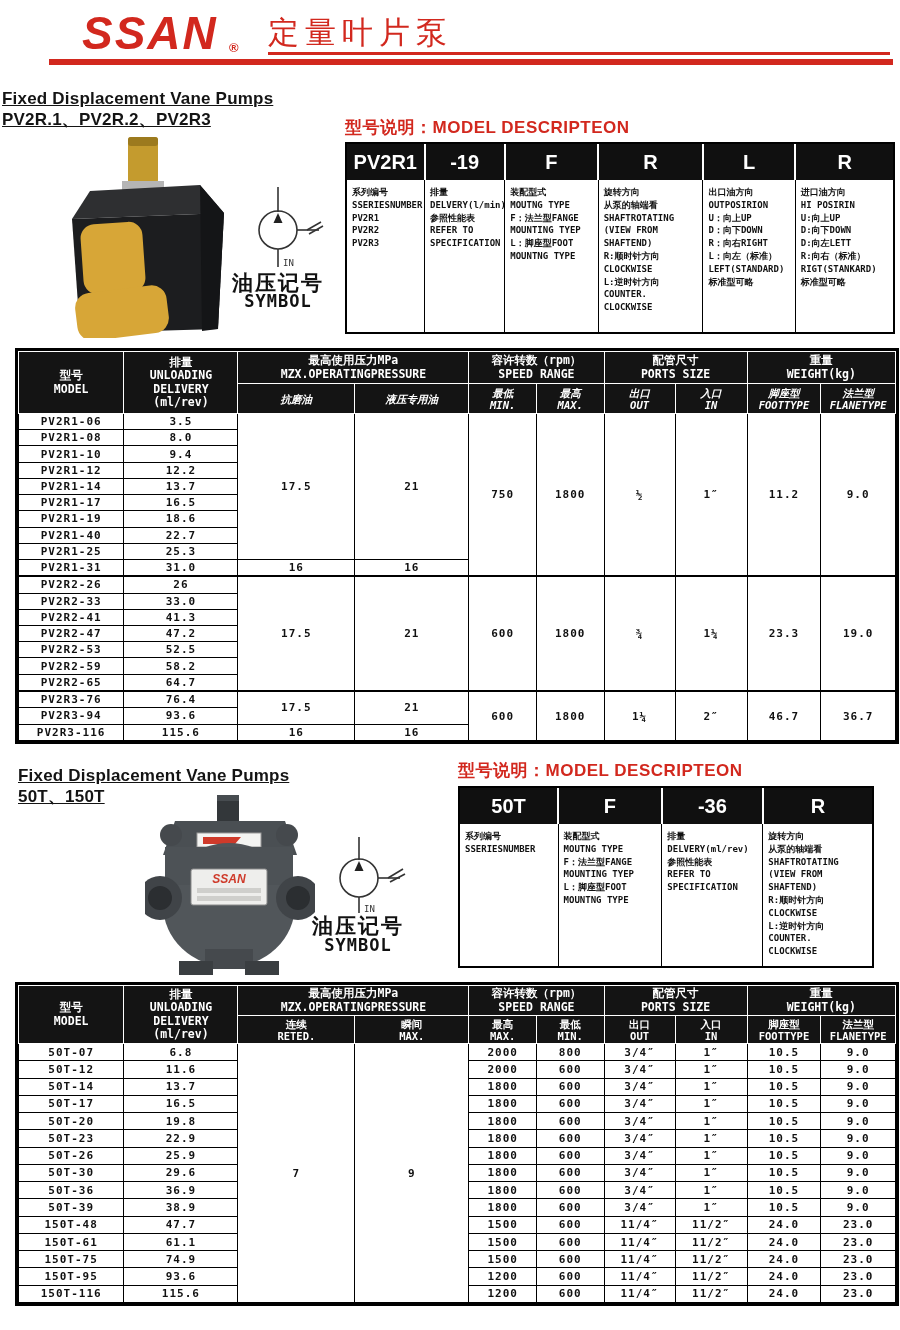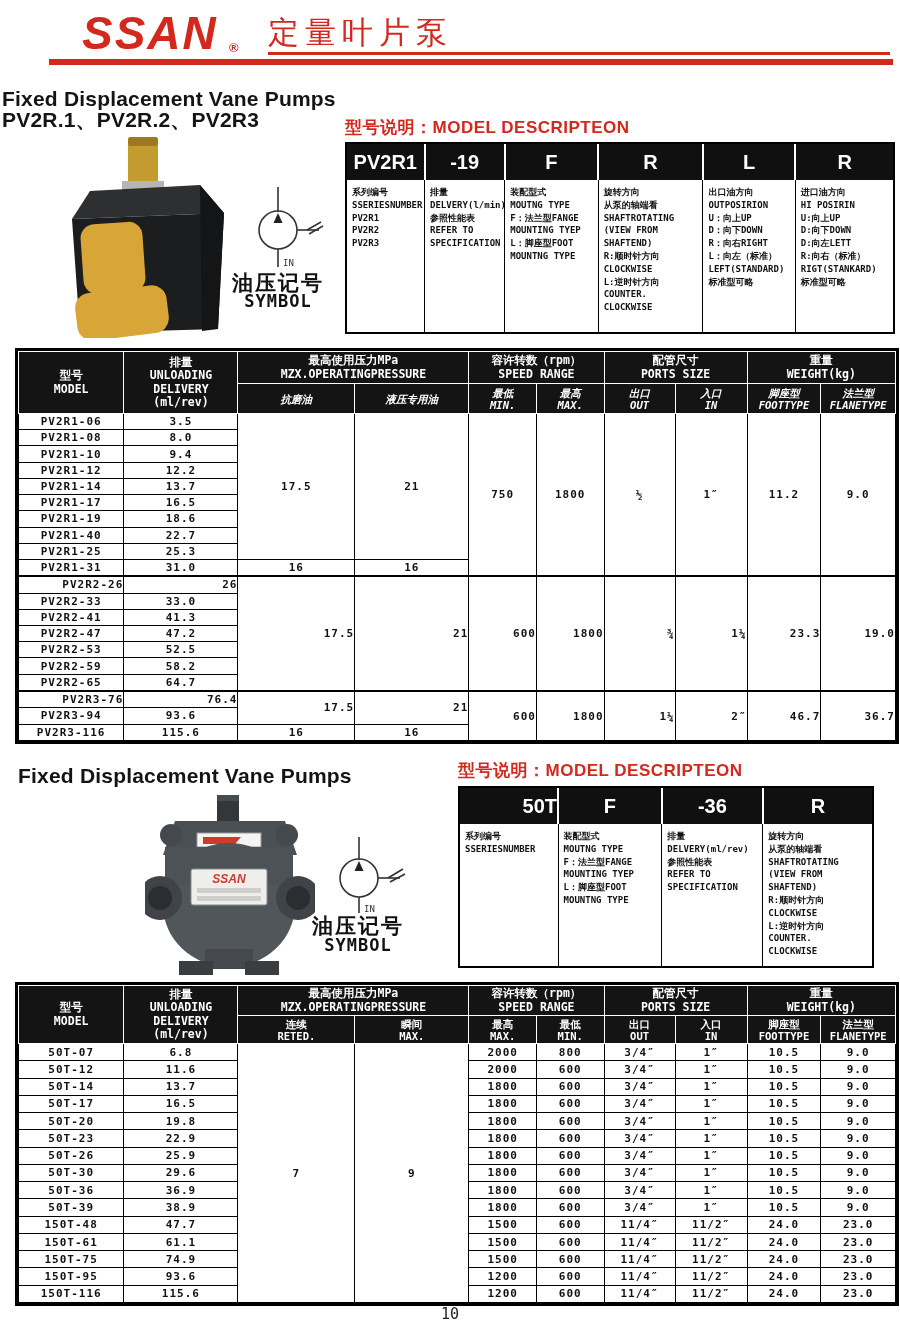--- a/index.html
+++ b/index.html
@@ -8,21 +8,21 @@
   .abs{position:absolute;}
 
   
   .logo{font-style:italic;font-weight:bold;font-size:46px;letter-spacing:2px;
         color:var(--accent,#d2281e);line-height:1;}
   .reg{font-size:13px;font-weight:bold;color:var(--accent,#d2281e);}
   .title-cn{font-size:31px;font-weight:normal;letter-spacing:6px;color:var(--accent,#d2281e);line-height:1;}
   .rule{background:var(--accent,#d2281e);}
 
   
-  .sec-heading{font-size:21px;font-weight:bold;line-height:21px;color:#141414;letter-spacing:.2px;}
+  .sec-heading{font-size:17px;font-weight:bold;line-height:21px;color:#141414;letter-spacing:.2px;text-decoration:underline;}
   .red-title{font-size:17px;font-weight:bold;color:var(--accent,#d2281e);letter-spacing:.5px;}
 
   
   .desc-wrap{border:2.5px solid #000;}
   table.desc{border-collapse:collapse;table-layout:fixed;width:100%;height:100%;border-radius:13px;}
   table.desc th{background:#101010;color:#fff;font-size:20px;font-weight:bold;
         font-family:"Liberation Sans",sans-serif;text-align:center;vertical-align:middle;
         border-left:2px solid #fff;padding:0;}
   table.desc th:first-child{border-left:none;}
   table.desc td{border-left:1.5px solid #000;vertical-align:top;text-align:left;
@@ -35,21 +35,21 @@
   .spec-wrap{border:3px solid #000;background:#fff;}
   table.spec{border-collapse:collapse;table-layout:fixed;width:100%;height:100%;}
   table.spec thead th{background:#141414;color:#fff;border:1px solid #fff;
         font-weight:bold;text-align:center;vertical-align:middle;padding:0;
         white-space:pre-line;}
   table.spec thead .grp{font-size:11.5px;line-height:13.5px;font-family:"DejaVu Sans Mono","Liberation Mono",monospace;}
   table.spec thead .sub{font-size:10.5px;line-height:12px;font-family:"DejaVu Sans Mono","Liberation Mono",monospace;}
   table.spec tbody td{border:1px solid #000;text-align:center;vertical-align:middle;
         font-family:"DejaVu Sans Mono","Liberation Mono",monospace;font-size:11px;
         font-weight:bold;letter-spacing:1px;padding:0;color:#111;}
-  table.spec tbody tr.gstart td{border-top:2.5px solid #000;text-align:right;}
+  table.spec tbody tr.gstart td{border-top:2.5px solid #000;}
 
   
   .sym-label{font-weight:bold;text-align:center;line-height:1;}
   .sym-cn{font-size:21px;letter-spacing:2px;}
   .sym-en{font-size:17px;font-family:"DejaVu Sans Mono","Liberation Mono",monospace;letter-spacing:1px;}
 
   .page-num{font-size:15px;font-family:"DejaVu Sans Mono","Liberation Mono",monospace;
         text-align:center;width:100%;color:#222;}
 </style>
 </head>
@@ -321,20 +321,21 @@
             <td>115.6</td>
             <td>16</td>
             <td>16</td>
           </tr>
         </tbody>
       </table>
   </div>
 
   <div class="abs sec-heading" style="left:18px;top:765px;">
     <div>Fixed Displacement Vane Pumps</div>
+    <div>50T、150T</div>
   </div>
 
   <svg class="abs" style="left:145px;top:793px;" width="170" height="185" viewBox="0 0 170 185">
     <rect x="72" y="2" width="22" height="26" fill="#33373a"></rect>
     <rect x="72" y="2" width="22" height="6" fill="#474c50"></rect>
     <polygon points="30,28 140,28 152,62 18,62" fill="#4a4f53"></polygon>
     <circle cx="26" cy="42" r="11" fill="#45494d"></circle>
     <circle cx="142" cy="42" r="11" fill="#45494d"></circle>
     <rect x="52" y="40" width="64" height="14" fill="#f4f4f2" stroke="#999" stroke-width="1"></rect>
     <polygon points="58,44 96,44 90,51 58,51" fill="#cf3a2a"></polygon>
@@ -373,21 +374,21 @@
   <div class="abs desc-wrap" style="left:458px;top:786px;width:412px;height:178px;">
     <table class="desc" id="desc2">
         <colgroup>
           <col style="width: 23.8%;">
           <col style="width: 25.2%;">
           <col style="width: 24.5%;">
           <col style="width: 26.5%;">
         </colgroup>
         <thead>
           <tr>
-            <th style="height: 24px; text-align: right;">50T</th>
+            <th style="height: 24px;">50T</th>
             <th style="height: 36px;">F</th>
             <th style="height: 36px;">-36</th>
             <th style="height: 36px;">R</th>
           </tr>
         </thead>
         <tbody>
           <tr>
             <td>系列编号
 SSERIESNUMBER</td>
             <td>装配型式
@@ -616,14 +617,13 @@
             <td>600</td>
             <td>11/4″</td>
             <td>11/2″</td>
             <td>24.0</td>
             <td>23.0</td>
           </tr>
         </tbody>
       </table>
   </div>
 
-  <div class="abs page-num" style="left:0;top:1305px;">10</div>
 </div>
 
 </body></html>

